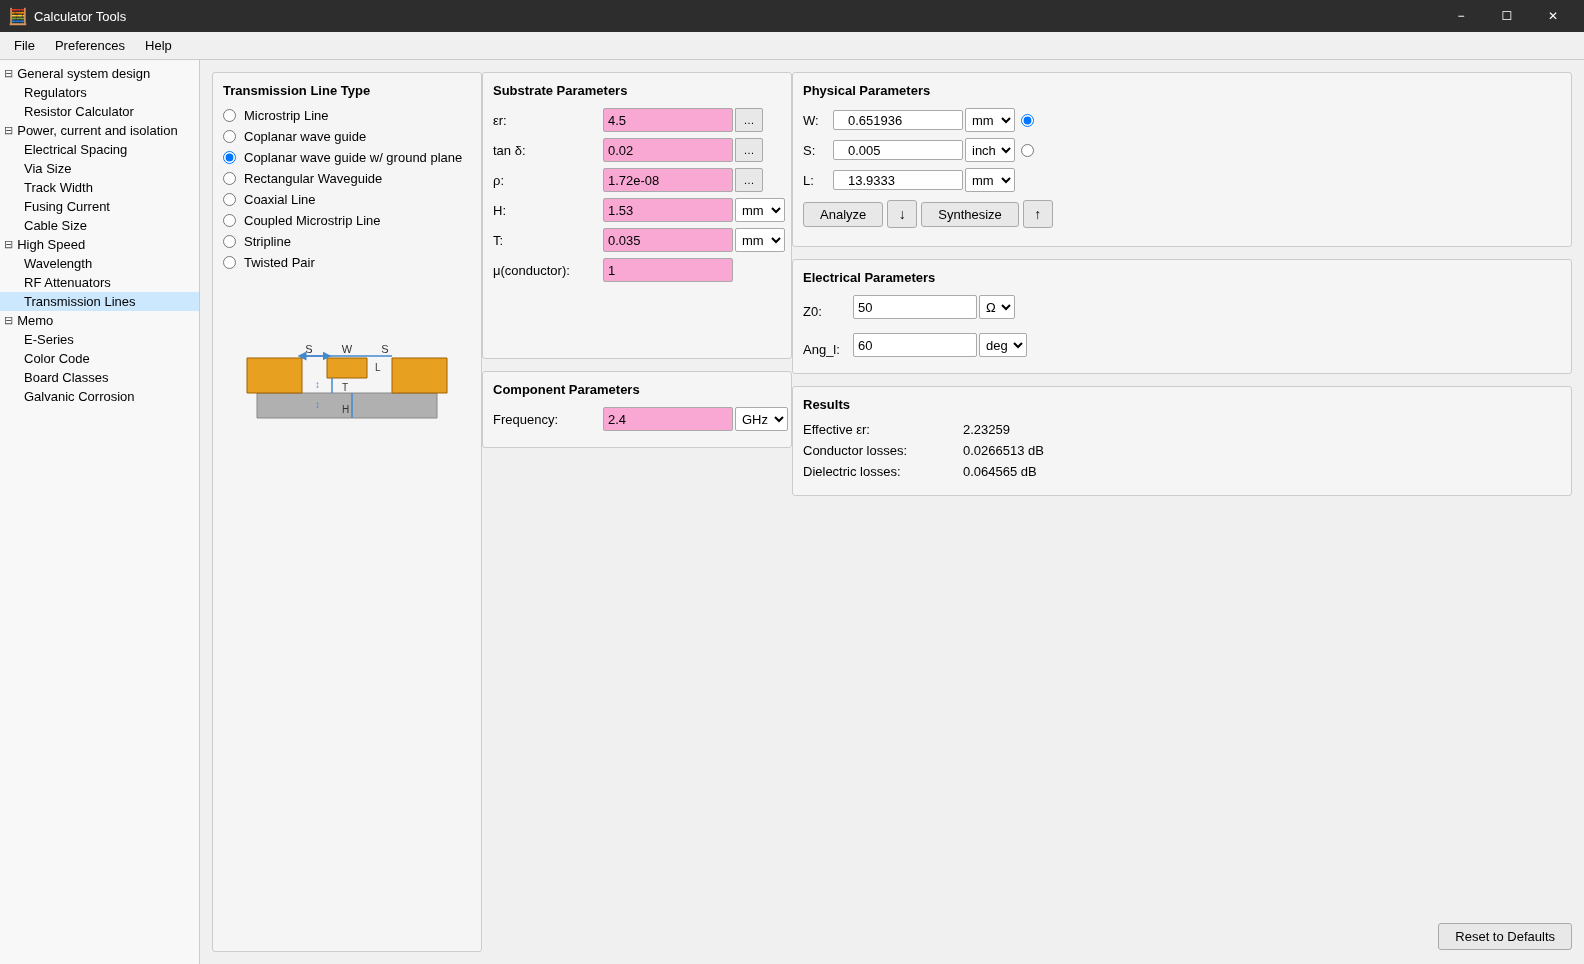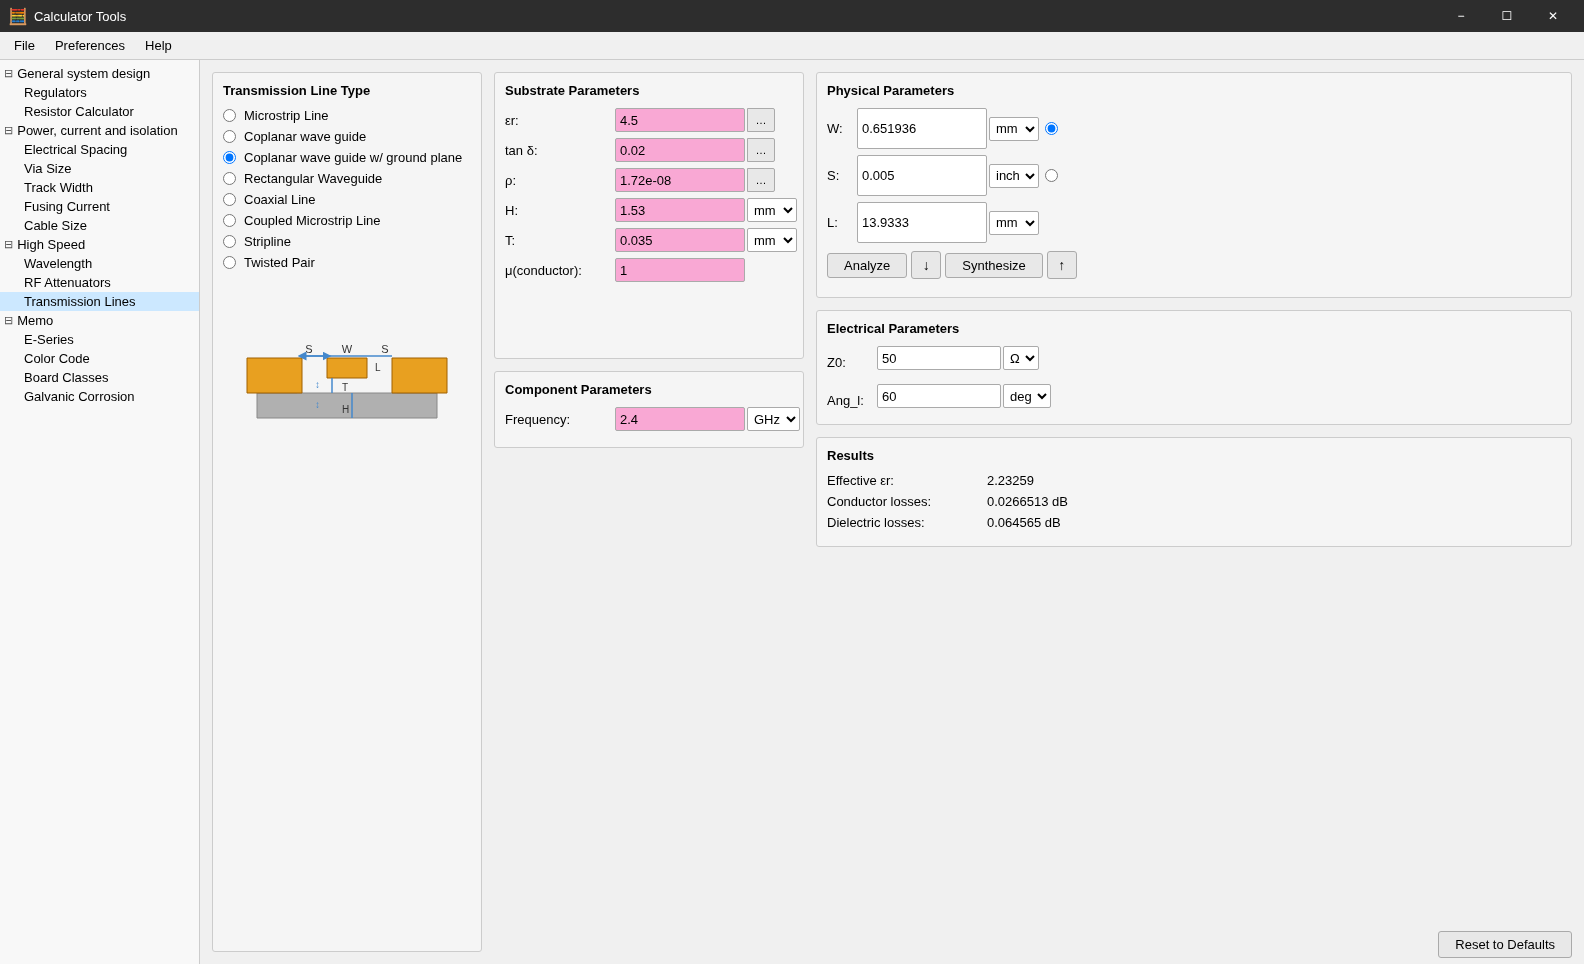--- a/index.html
+++ b/index.html
@@ -62,21 +62,20 @@
       cursor: pointer;
       font-size: 13px;
     }
     .tree-child.active { background: #cce8ff; }
 
     
     #content {
       flex: 1;
       display: flex;
       padding: 12px;
-      gap: 12px;
       overflow: hidden;
     }
 
     
     .panel {
       background: #f5f5f5;
       border: 1px solid #ccc;
       border-radius: 3px;
       padding: 10px;
     }
@@ -140,23 +139,23 @@
     }
 
     
     #right-panel { flex: 1; display: flex; flex-direction: column; gap: 12px; min-width: 280px; }
 
     .phys-row {
       display: flex; align-items: center; margin-bottom: 6px;
     }
     .phys-label { width: 30px; font-size: 13px; }
     .phys-input {
-      width: 130px; height: 41px;
+      width: 130px; height: 20px;
       border: 1px solid #aaa; background: #fff;
-      padding: 0 4px; font-size: 13px; border-radius: 2px;
+      padding: 0 14px; font-size: 13px; border-radius: 2px;
     }
     .phys-unit {
       height: 24px;
       border: 1px solid #aaa;
       background: #fff;
       font-size: 13px;
       border-radius: 2px;
       margin-left: 2px;
       padding: 0 2px;
     }
@@ -204,21 +203,21 @@
 
     .result-row {
       display: flex; align-items: center; margin-bottom: 6px;
     }
     .result-label { width: 160px; font-size: 13px; }
     .result-value { font-size: 13px; }
 
     
     #bottombar {
       position: fixed;
-      bottom: 0; right: 0;
+      bottom: 8px; right: 0;
       padding: 6px 12px;
     }
     .reset-btn {
       padding: 5px 16px;
       border: 1px solid #aaa;
       background: #e8e8e8;
       cursor: pointer;
       font-size: 13px;
       border-radius: 3px;
     }

